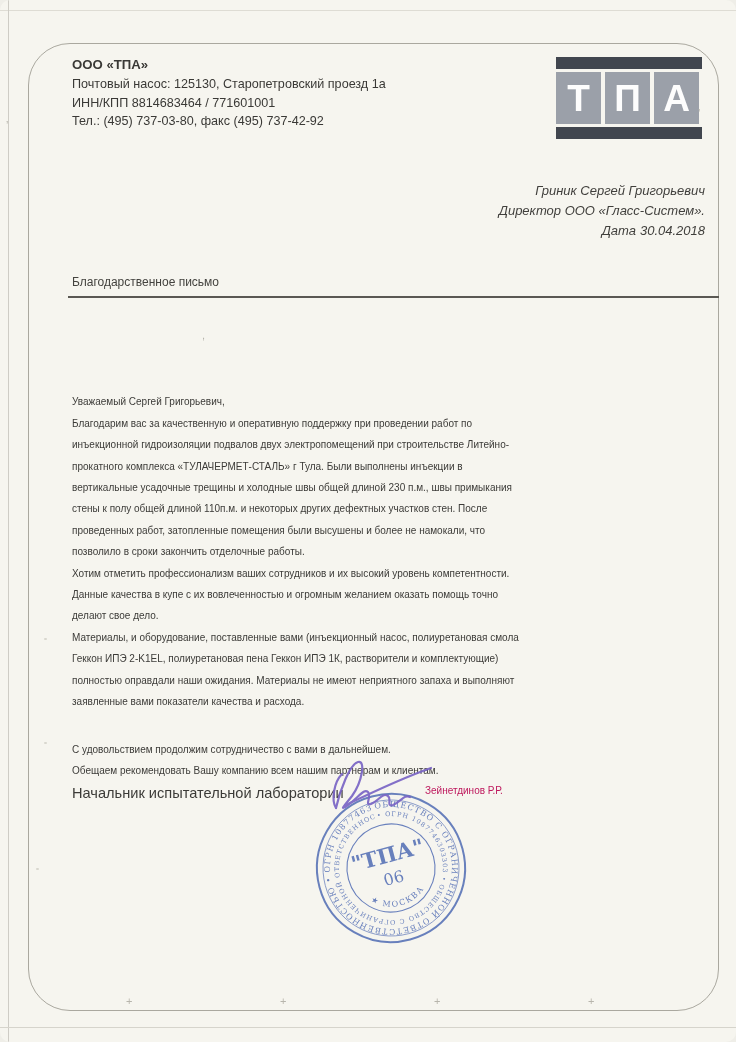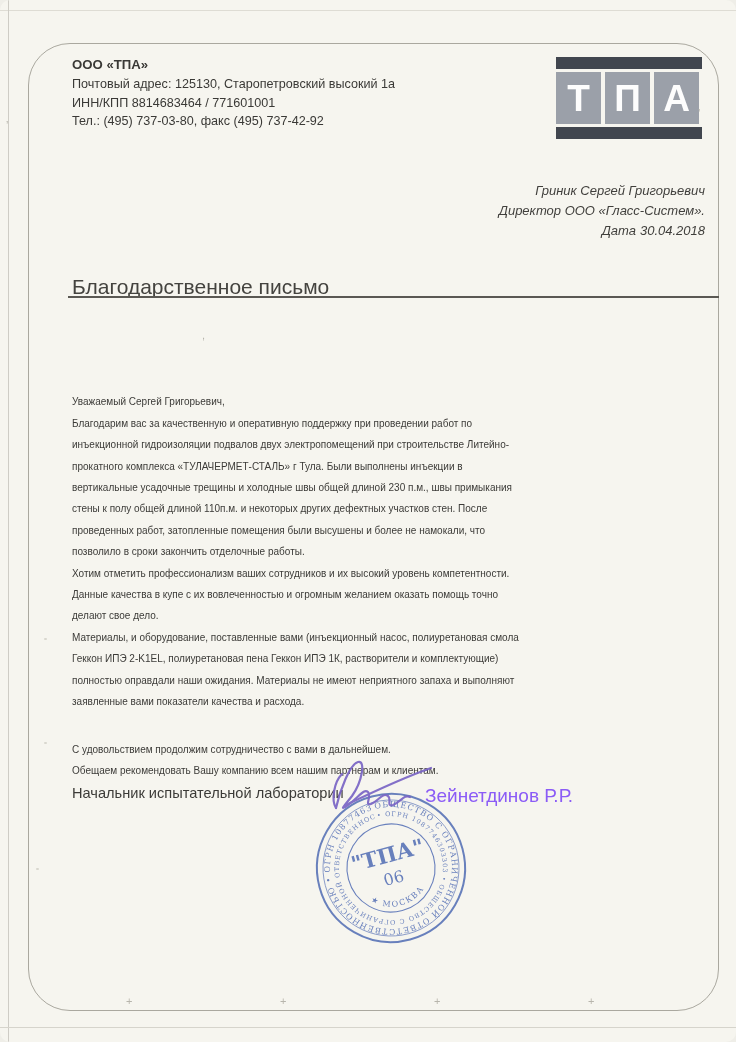--- a/index.html
+++ b/index.html
@@ -27,49 +27,49 @@
   .logo-row { display:flex; gap:4px; padding:3px 0; }
   .logo-square {
     width:45px; height:52px; background:#9ba0a9;
     display:flex; align-items:center; justify-content:center;
     color:#fdfdfd; font-weight:bold; font-size:37px; line-height:1;
   }
   
   .recipient { position:absolute; right:31px; top:181px; text-align:right; font-style:italic; font-size:13px; line-height:20px; color:#403f3c; }
   .recipient .date-label { margin-right:4px; }
   
-  .subject { position:absolute; left:72px; top:275px; font-size:21px; color:#44433f; }
+  .subject { position:absolute; left:72px; top:275px; font-size:12px; color:#44433f; }
   .subject-rule { position:absolute; left:68px; top:296px; width:651px; height:2px; background:#5a5853; }
   
   .body-text { position:absolute; left:72px; top:370px; width:665px; font-size:10px; line-height:21.4px; white-space:pre-line; color:#3c3b38; }
   .body-text .para2 { margin-top:5px; }
   
   .sig-label { position:absolute; left:72px; top:785px; font-size:14.6px; color:#3c3b38; }
-  .sig-name  { position:absolute; left:425px; top:785px; font-size:19px; color:#8b5cf6; }
+  .sig-name  { position:absolute; left:425px; top:785px; font-size:10px; color:#be185d; }
   .signature-svg { position:absolute; left:318px; top:752px; pointer-events:none; }
   
   .stamp-svg { position:absolute; left:302px; top:779px; opacity:.84; }
   .stamp-svg text { font-family:"DejaVu Serif", serif; }
   
   .mark { position:absolute; color:#b7b5ac; font-size:11px; line-height:1; }
   .speck { position:absolute; width:3px; height:2px; background:#d9d7cf; border-radius:1px; }
 </style>
 </head>
 <body>
 
 <div class="page">
 
   <div class="edge-top"></div>
   <div class="edge-left"></div>
   <div class="edge-bottom"></div>
   <div class="sheet-border"></div>
 
   <div class="header-block">
     <div class="header-company">ООО «ТПА»</div>
-    <div>Почтовый адрес: 125130, Старопетровский высокий 1а</div>
+    <div>Почтовый насос: 125130, Старопетровский проезд 1а</div>
     <div>ИНН/КПП 8814683464 / 771601001</div>
     <div>Тел.: (495) 737-03-80, факс (495) 737-42-92</div>
   </div>
 
   <div class="logo">
     <div class="logo-bar"></div>
     <div class="logo-row">
       <div class="logo-square">Т</div>
       <div class="logo-square">П</div>
       <div class="logo-square">А</div>

